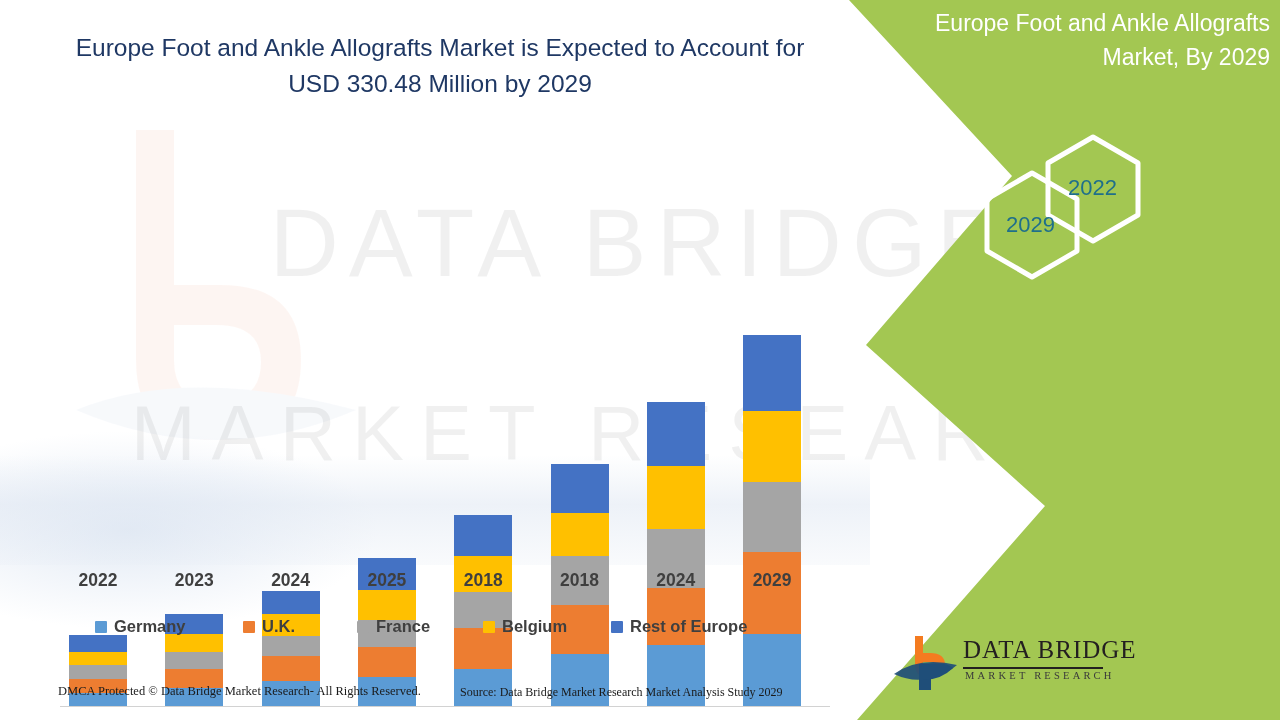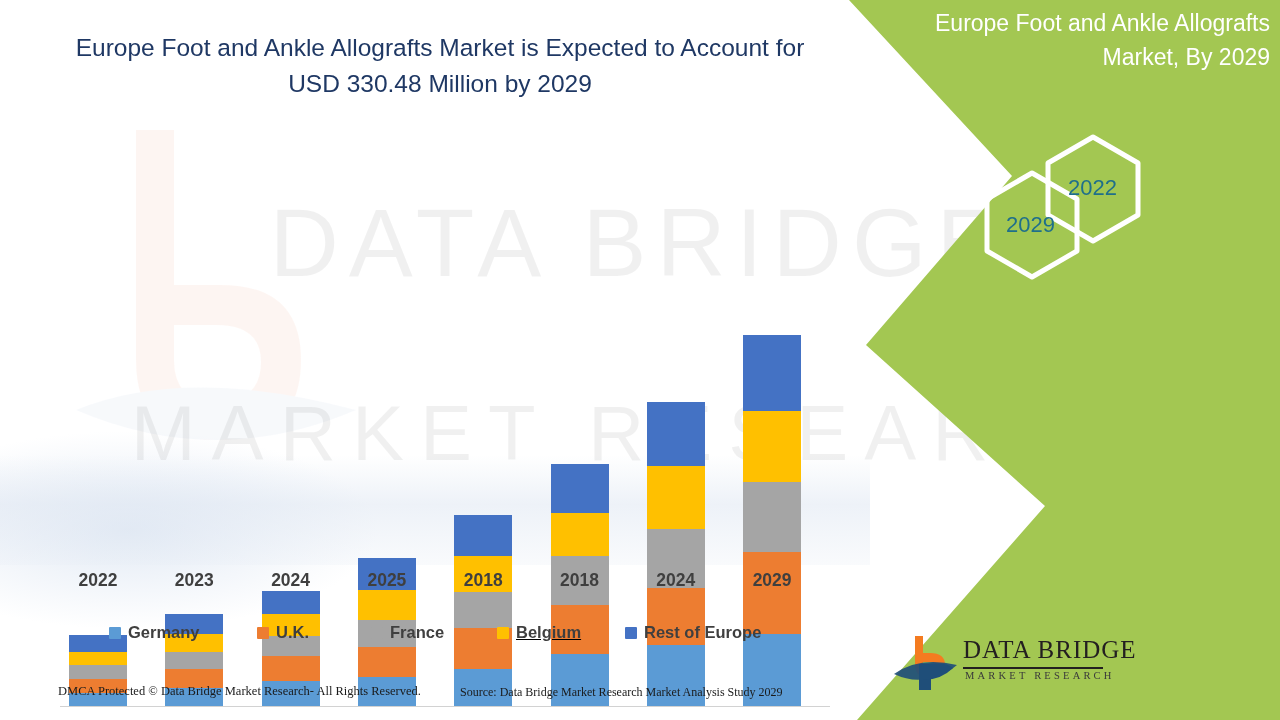--- a/index.html
+++ b/index.html
@@ -57,21 +57,21 @@
   #x-labels{
     position:absolute;left:60px;top:570px;width:780px;height:28px;
   }
   .x-label{
     position:absolute;top:0;width:96px;text-align:center;
     font-size:17.5px;font-weight:bold;color:#3f3f3f;
     font-family:"Liberation Sans",sans-serif;
   }
 
   #legend{
-    position:absolute;left:109px;top:617px;width:720px;height:24px;margin-top:6px;
+    position:absolute;left:95px;top:617px;width:720px;height:24px;
   }
   .legend-item{
     position:absolute;top:0;display:flex;align-items:center;gap:7px;
     white-space:nowrap;
   }
   .legend-swatch{width:12px;height:12px;display:block;border-radius:1px;}
   .legend-label{font-size:16.5px;font-weight:bold;color:#3f3f3f;}
 
   #footer-left{
     position:absolute;left:58px;top:684px;
@@ -222,21 +222,21 @@
       <span class="legend-label">Germany</span>
     </div>
     <div class="legend-item" style="left: 148px;">
       <span class="legend-swatch" style="background: rgb(237, 125, 49);"></span>
       <span class="legend-label">U.K.</span>
     </div>
     <div class="legend-item" style="left: 262px;">
       <span class="legend-swatch" style="background: rgb(165, 165, 165);"></span>
       <span class="legend-label">France</span>
     </div>
-    <div class="legend-item" style="left: 388px; text-decoration: underline;">
+    <div class="legend-item" style="left: 388px;">
       <span class="legend-swatch" style="background: rgb(255, 192, 0);"></span>
       <span class="legend-label">Belgium</span>
     </div>
     <div class="legend-item" style="left: 516px;">
       <span class="legend-swatch" style="background: rgb(68, 114, 196);"></span>
       <span class="legend-label">Rest of Europe</span>
     </div>
   </div>
 
 <div id="footer-left">DMCA Protected © Data Bridge Market Research- All Rights Reserved.</div>

